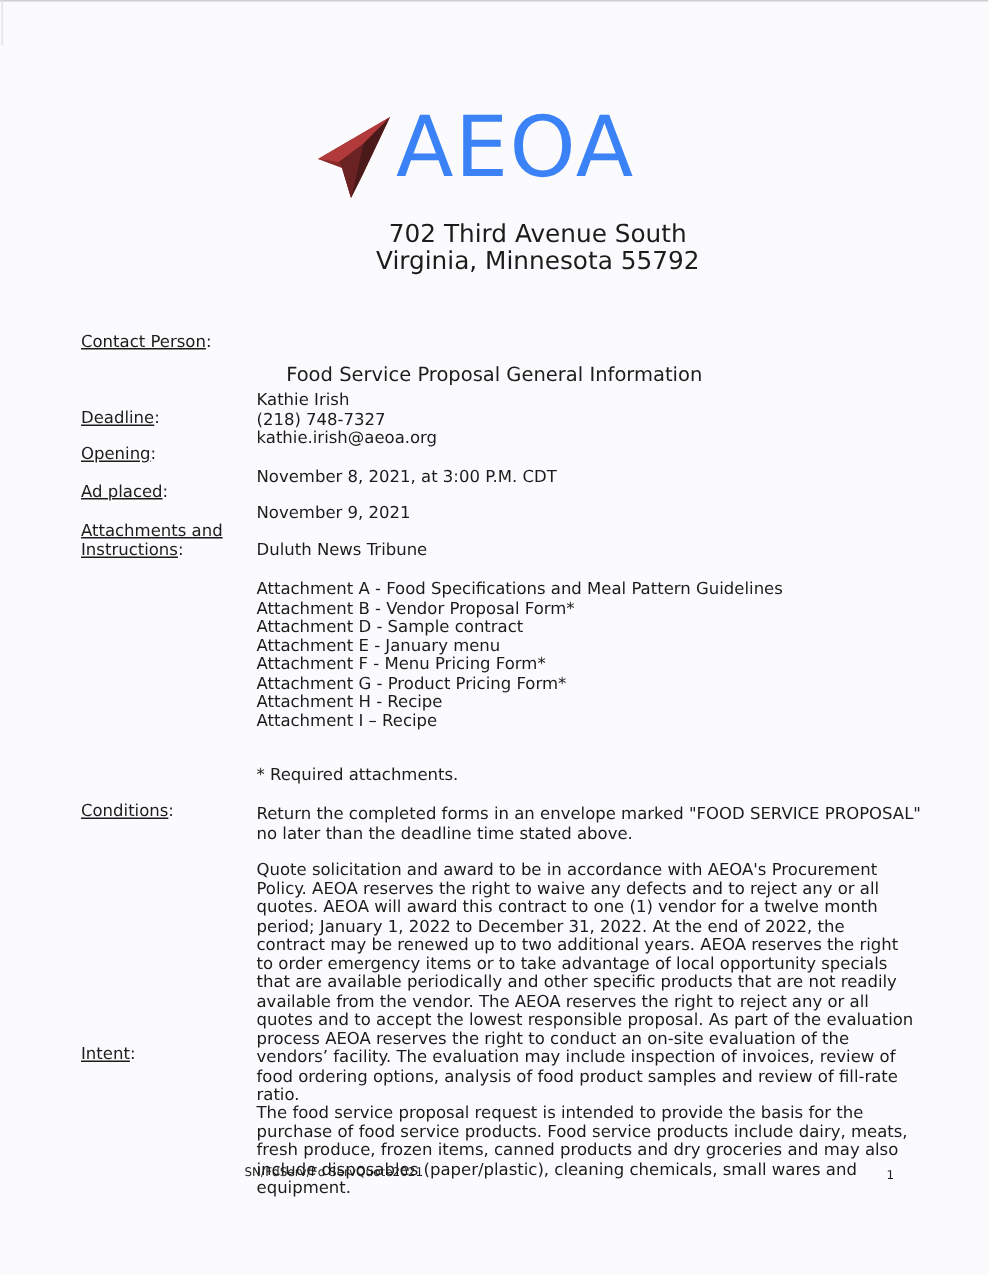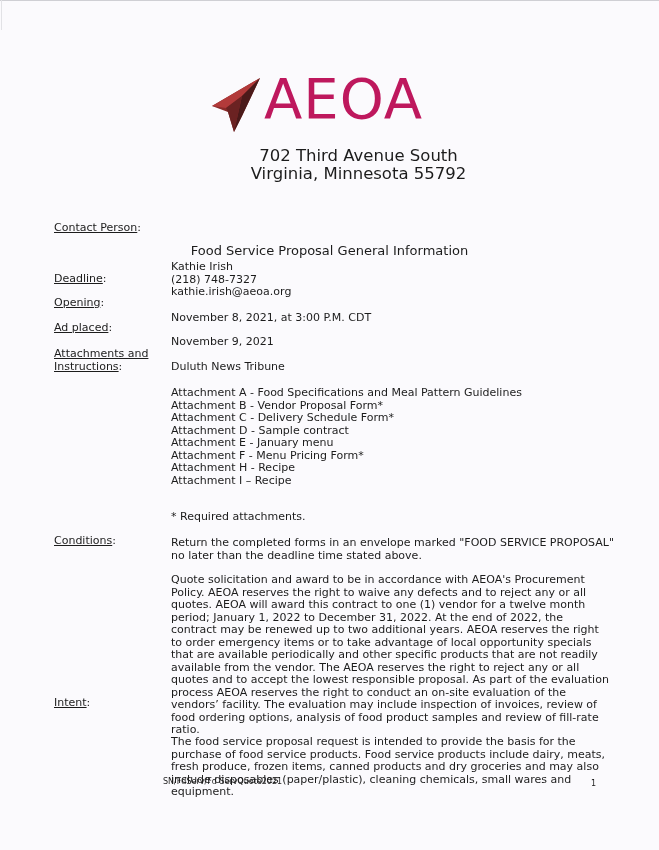--- a/index.html
+++ b/index.html
@@ -6,21 +6,21 @@
   body {
     width: 659px; height: 850px; background: #fbfafd; position: relative; overflow: hidden;
     font-family: "DejaVu Sans", sans-serif; color: #1c1c1c;
   }
   .topline { position: absolute; left: 0; top: 0; width: 659px; height: 1px; background: #cfcfd4; }
   .leftline { position: absolute; left: 1px; top: 0; width: 1px; height: 30px; background: #e2e2e6; }
   .logo { position: absolute; left: 212px; top: 74px; height: 56px; width: 240px; }
   .logo svg { position: absolute; left: 0; top: 2px; }
   .logo-text {
     position: absolute; left: 52px; top: -6px; font-family: "DejaVu Sans", sans-serif;
-    font-size: 56px; color: #be185d; letter-spacing: 1px; font-weight: normal; line-height: 62px;
+    font-size: 56px; color: #3b82f6; letter-spacing: 1px; font-weight: normal; line-height: 62px;
   }
   .address { position: absolute; left: 0; width: 659px; text-align: center; font-size: 16.5px; line-height: 19px; margin-left: 29px; }
   .addr1 { top: 146px; }
   .addr2 { top: 164px; }
   .title { position: absolute; left: 0; width: 659px; top: 195px; text-align: center; font-size: 13px; margin-top: 48px; }
   .label { position: absolute; left: 54px; font-size: 11px; line-height: 12.5px; }
   .label u { text-decoration: underline; text-underline-offset: 1px; }
   .val { position: absolute; left: 171px; font-size: 11px; line-height: 12.5px; white-space: nowrap; margin-top: 39px; }
   .val.para { white-space: normal; width: 440px; }
   .line { display: block; }
@@ -65,24 +65,24 @@
 <div class="label" style="top:322px"><u>Ad placed</u>:</div>
 <div class="val" style="top:322px">Duluth News Tribune</div>
 
 <div class="label" style="top:348px">
   <span class="line"><u>Attachments and</u></span>
   <span class="line"><u>Instructions</u>:</span>
 </div>
 <div class="val" style="top:348px">
   <span class="line">Attachment A - Food Specifications and Meal Pattern Guidelines</span>
   <span class="line">Attachment B - Vendor Proposal Form*</span>
-  <span class="line">Attachment C - Delivery Schedule Form*</span>
   <span class="line">Attachment D - Sample contract</span>
   <span class="line">Attachment E - January menu</span>
   <span class="line">Attachment F - Menu Pricing Form*</span>
+  <span class="line">Attachment G - Product Pricing Form*</span>
   <span class="line">Attachment H - Recipe</span>
   <span class="line">Attachment I – Recipe</span>
 </div>
 
 <div class="val" style="top:472px"><b>* Required attachments.</b></div>
 
 <div class="val para" style="top:498px; width:450px"><span>Return the completed forms in an envelope marked </span><b>"FOOD SERVICE PROPOSAL"</b><span> no later than the deadline time stated above.</span></div>
 
 <div class="label" style="top:535px"><u>Conditions</u>:</div>
 <div class="val para" style="top:535px; width:440px">Quote solicitation and award to be in accordance with AEOA's Procurement Policy.  AEOA reserves the right to waive any defects and to reject any or all quotes. AEOA will award this contract to one (1) vendor for a twelve month period; January 1, 2022 to December 31, 2022. At the end of 2022, the contract may be renewed up to two additional years. AEOA reserves the right to order emergency items or to take advantage of local opportunity specials that are available periodically and other specific products that are not readily available from the vendor.  The AEOA reserves the right to reject any or all quotes and to accept the lowest responsible proposal. As part of the evaluation process AEOA reserves the right to conduct an on-site evaluation of the vendors’ facility. The evaluation may include inspection of invoices, review of food ordering options, analysis of food product samples and review of fill-rate ratio.</div>

